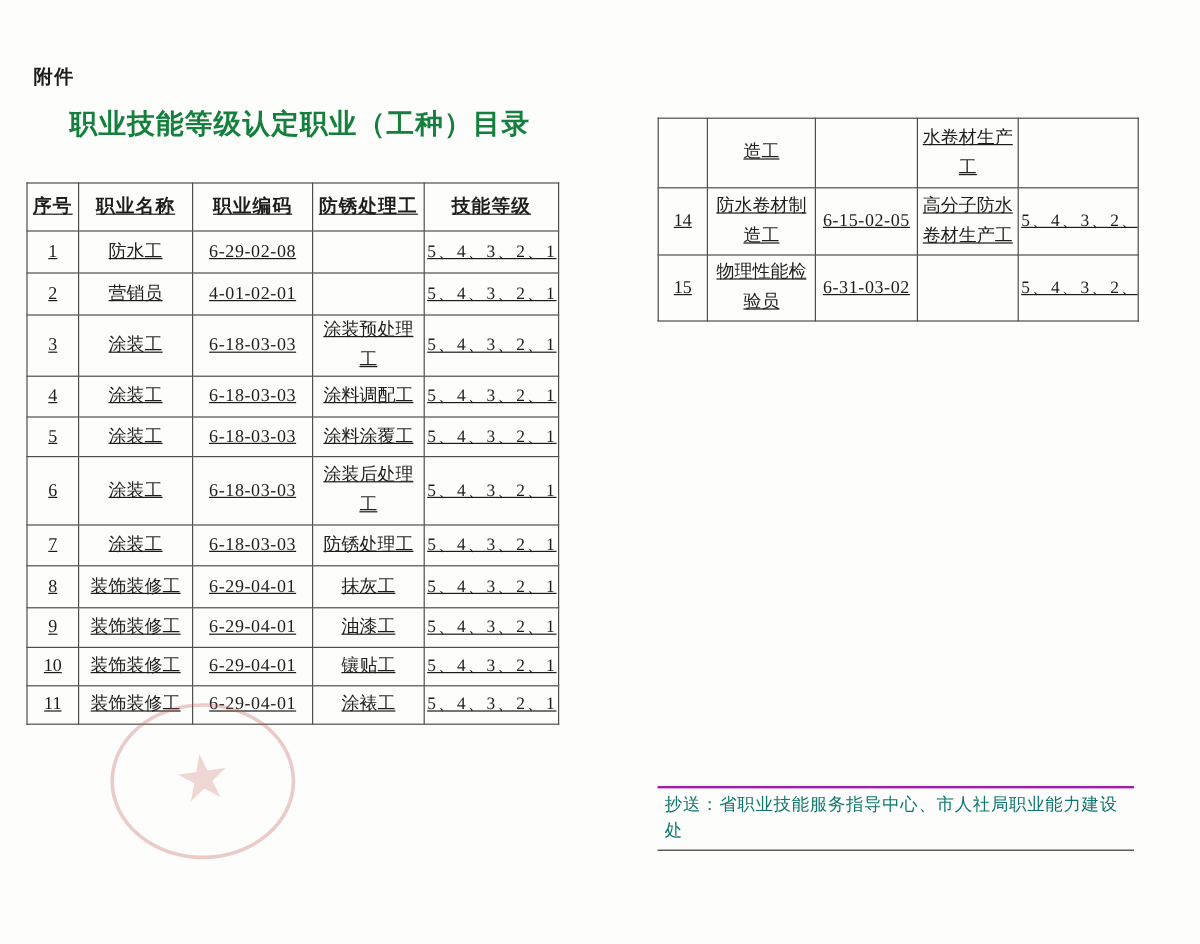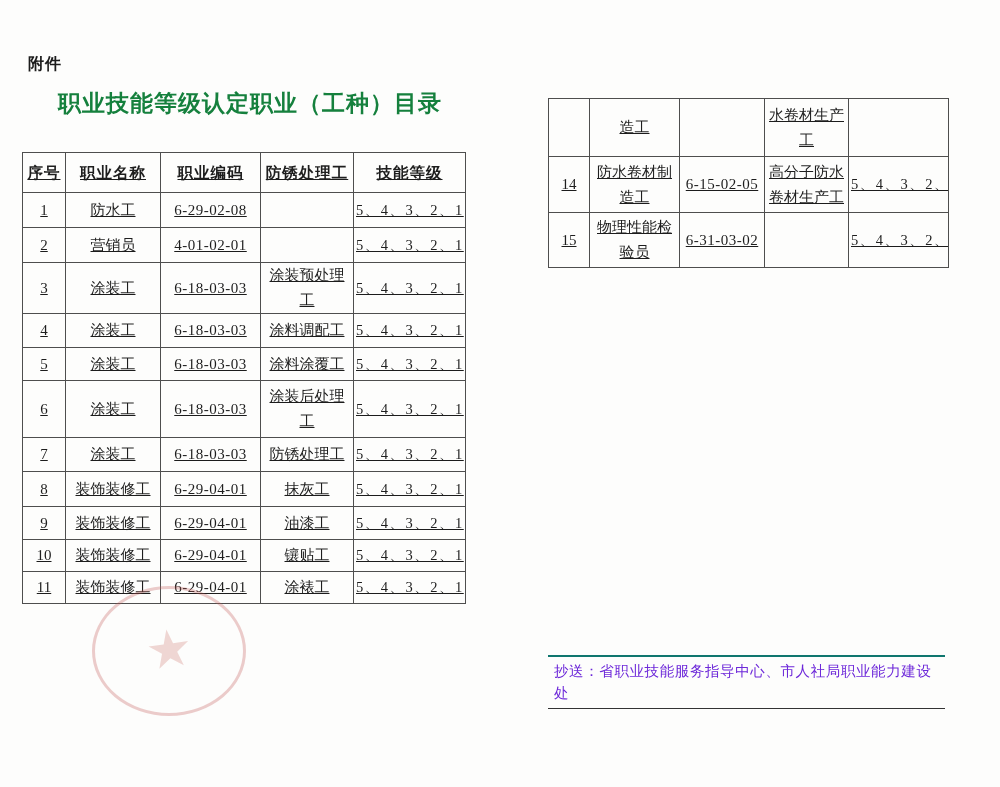--- a/index.html
+++ b/index.html
@@ -60,28 +60,28 @@
   table.catalog td.code {
     white-space: nowrap;
     font-size: 15px;
     letter-spacing: 0.5px;
   }
   #left-table { left: 22px; top: 152px; width: 443px; }
   #right-table { left: 548px; top: 98px; width: 400px; }
 
   .cc-footer {
     position: absolute; left: 548px; top: 655px; width: 397px;
-    border-top: 2px solid #0f766e;
+    border-top: 2px solid #a21caf;
     border-bottom: 1.5px solid #333;
     padding: 3px 0 4px 6px;
     box-sizing: border-box;
     font-size: 14.5px;
     letter-spacing: 0.6px;
     line-height: 22px;
-    color: #6d28d9;
+    color: #0f766e;
   }
 
   .seal-stamp {
     position: absolute; left: 92px; top: 586px;
     width: 148px; height: 124px;
     border: 3px solid rgba(197, 90, 85, 0.30);
     border-radius: 50%;
     pointer-events: none;
   }
   .seal-stamp .seal-star {

